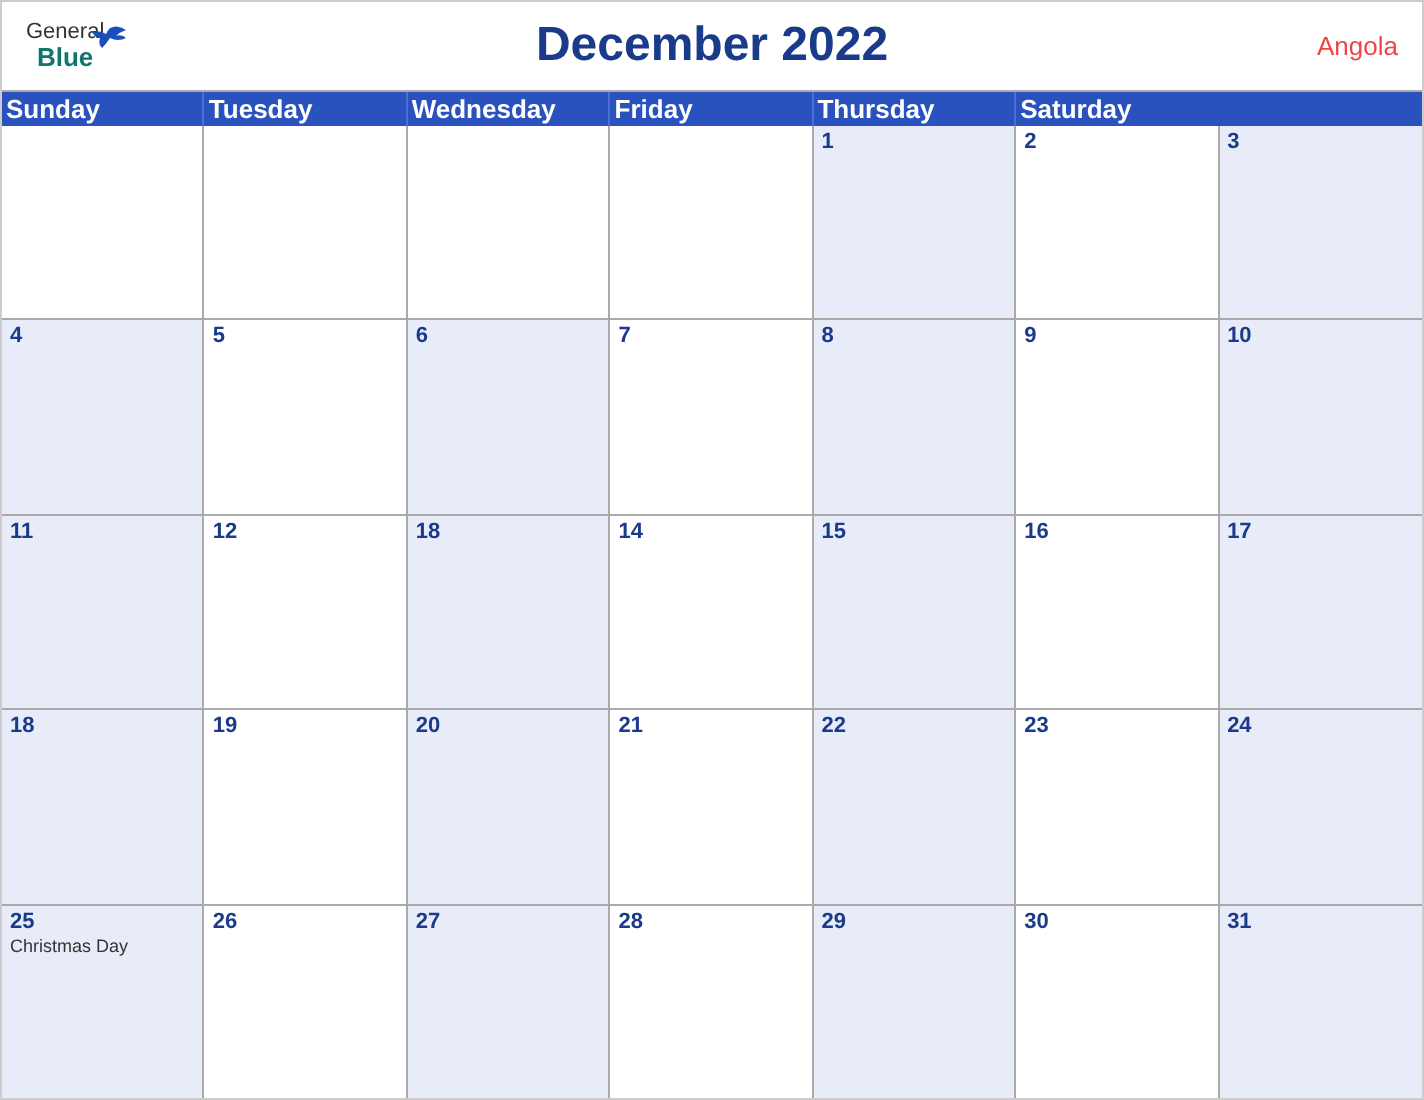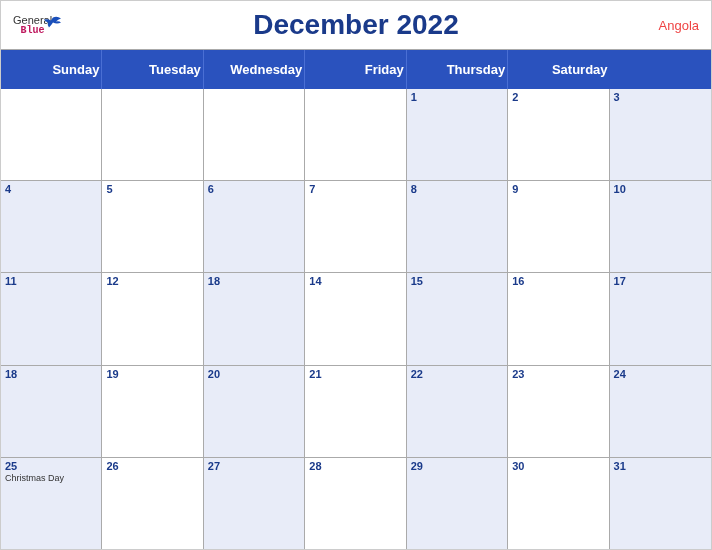--- a/index.html
+++ b/index.html
@@ -40,29 +40,28 @@
       align-items: center;
     }
 
     .logo-text-general {
       font-size: 11px;
       color: #333;
       line-height: 1;
     }
 
     .logo-text-blue {
-      font-size: 10px;
-      font-weight: bold;
-      color: #be185d;
+      font-size: 13px;
+      font-weight: bold;
+      color: #0f766e;
       line-height: 1;
-      font-family: Liberation Mono, monospace;
     }
 
     .month-title {
-      font-size: 28px;
+      font-size: 24px;
       font-weight: bold;
       color: #1a3a8a;
       text-align: center;
     }
 
     .country-label {
       position: absolute;
       right: 12px;
       top: 50%;
       transform: translateY(-50%);
@@ -78,22 +77,22 @@
     }
 
     .day-headers {
       display: grid;
       grid-template-columns: repeat(7, 1fr);
       background: #2a52be;
     }
 
     .day-header {
       color: #fff;
-      text-align: right;
-      padding: 12px 2px;
+      text-align: left;
+      padding: 1px 2px;
       font-size: 13px;
       font-weight: bold;
       border-right: 1px solid #4a6fd4;
     }
 
     .day-header:last-child {
       border-right: none;
     }
 
     .weeks-container {

